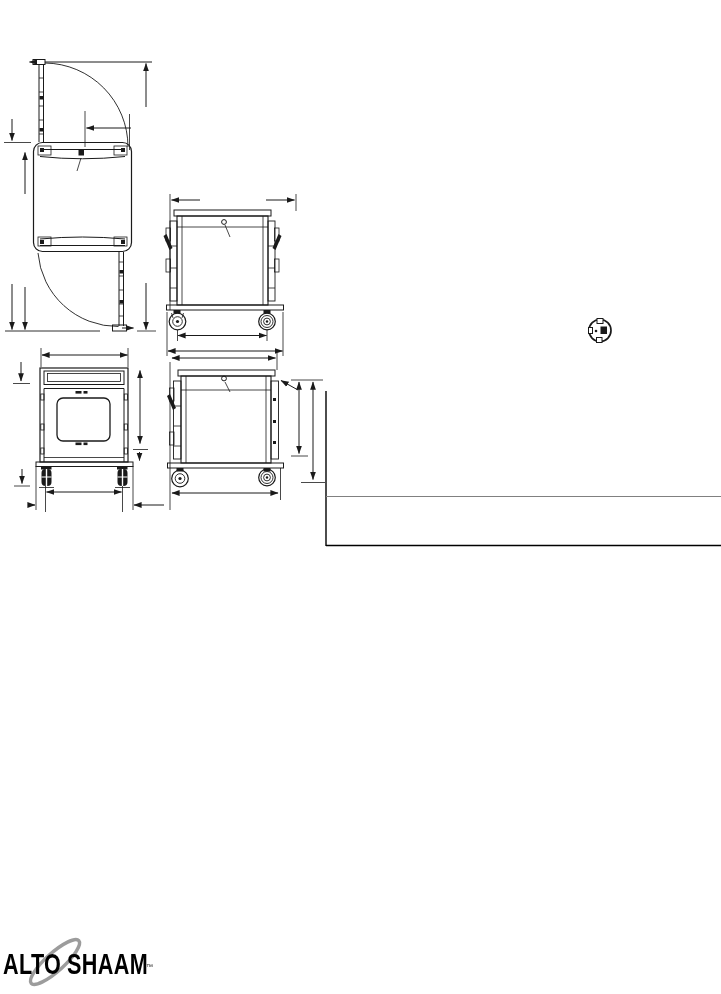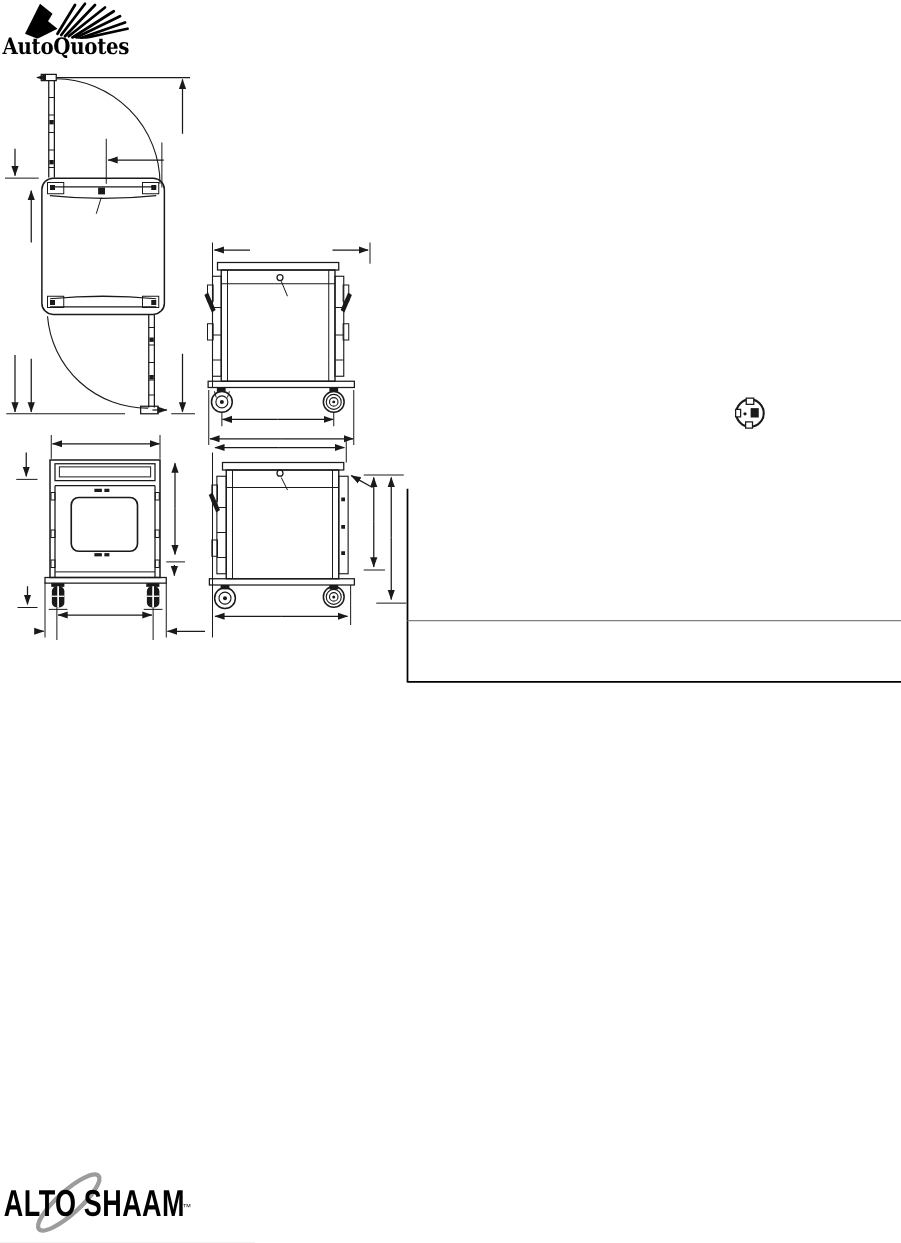--- a/index.html
+++ b/index.html
@@ -29,39 +29,20 @@
     position:absolute;left:146px;top:963px;font-size:7px;color:#222;
     font-family:"Liberation Sans",sans-serif;
   }
   svg .thin{stroke-width:0.8;}
 </style>
 </head>
 <body>
 
 <div class="page">
 
-  <div class="abs" style="left:0;top:0;width:120px;height:52px;">
-    <svg class="abs" style="left:16px;top:1px;" width="92" height="30" viewBox="0 0 92 30">
-      <g fill="#000000">
-        <polygon points="4,26 16,2 26,10 14,30"></polygon>
-        <polygon points="14,30 20,14 30,22"></polygon>
-      </g>
-      <g stroke="#000000" stroke-width="2.2" stroke-linecap="round">
-        <line x1="30" y1="26" x2="44" y2="3"></line>
-        <line x1="33" y1="27" x2="52" y2="2"></line>
-        <line x1="36" y1="28" x2="60" y2="3"></line>
-        <line x1="39" y1="28" x2="68" y2="5"></line>
-        <line x1="42" y1="29" x2="75" y2="8"></line>
-        <line x1="45" y1="29" x2="80" y2="12"></line>
-        <line x1="47" y1="30" x2="84" y2="17"></line>
-        <line x1="49" y1="30" x2="86" y2="22"></line>
-      </g>
-    </svg>
-    <div class="aq-word">AutoQuotes</div>
-  </div>
 
   <svg class="abs" style="left:0;top:0;" width="721" height="994" viewBox="0 0 721 994">
     <defs>
       <marker id="ah" viewBox="0 0 10 10" refX="9" refY="5" markerWidth="8.5" markerHeight="8.5" markerUnits="userSpaceOnUse" orient="auto">
         <path d="M0,1.6 L9.6,5 L0,8.4 Z" fill="#1a1a1a"></path>
       </marker>
     </defs>
 
     <g stroke="#1a1a1a" fill="none" stroke-width="1">
 

